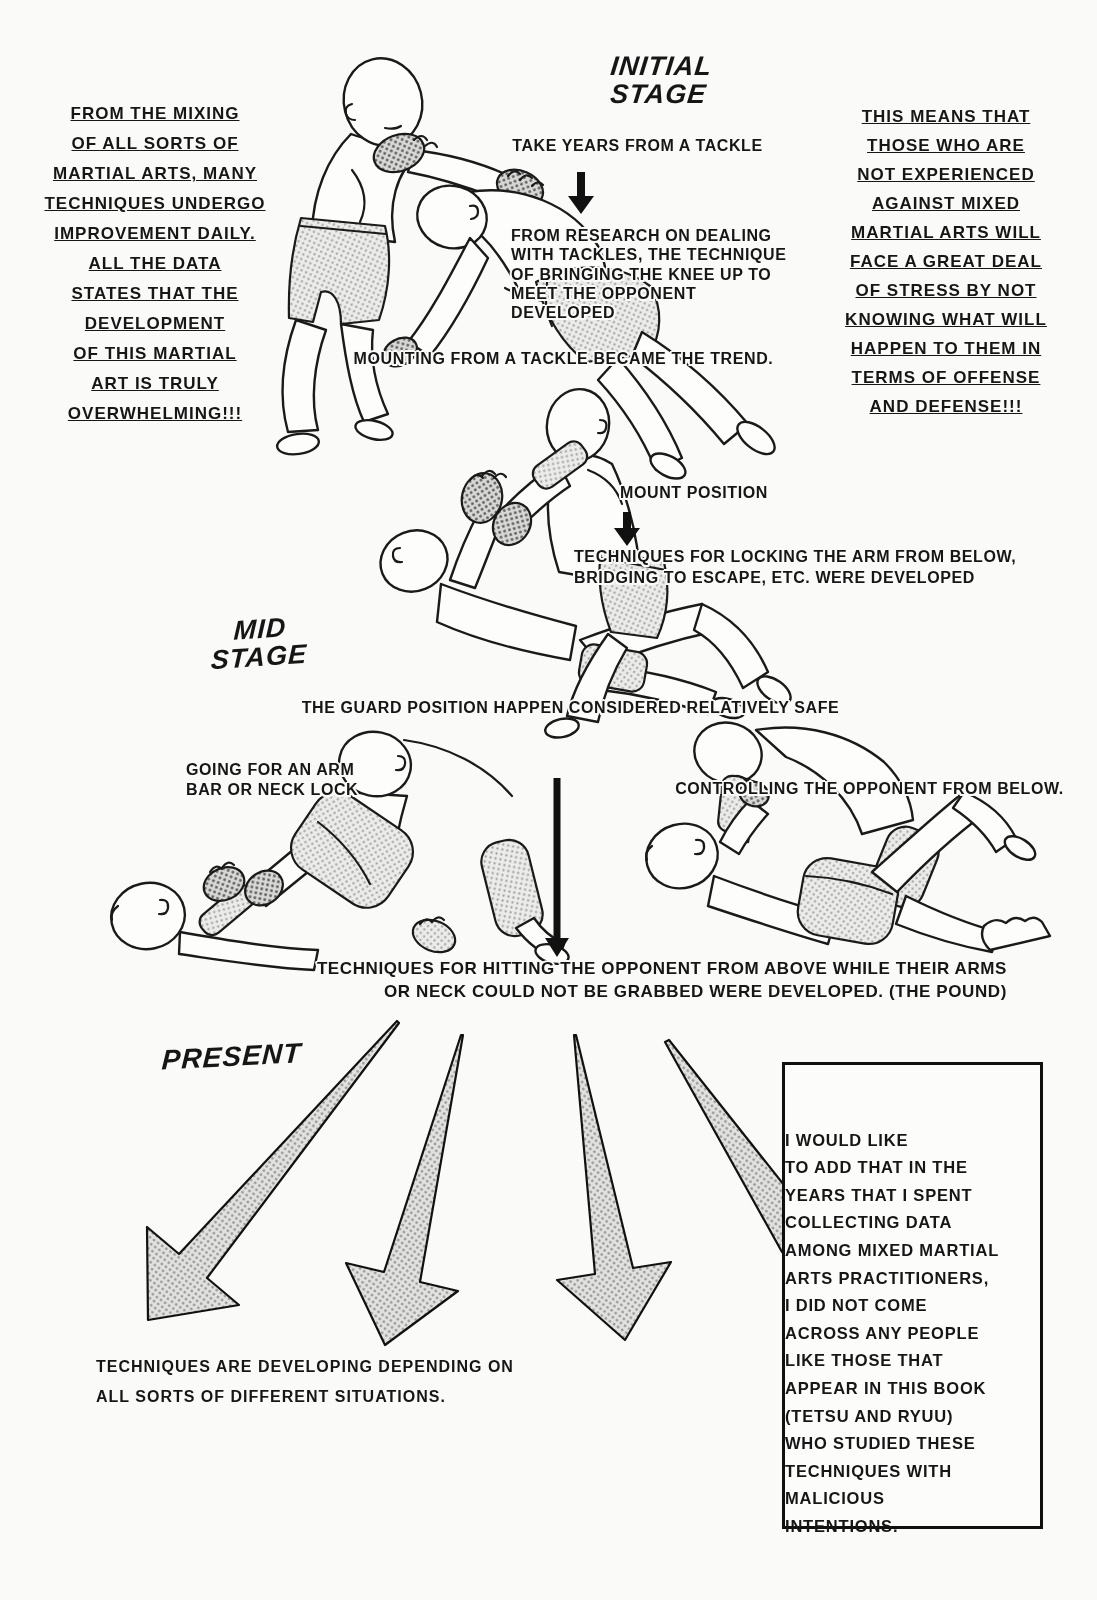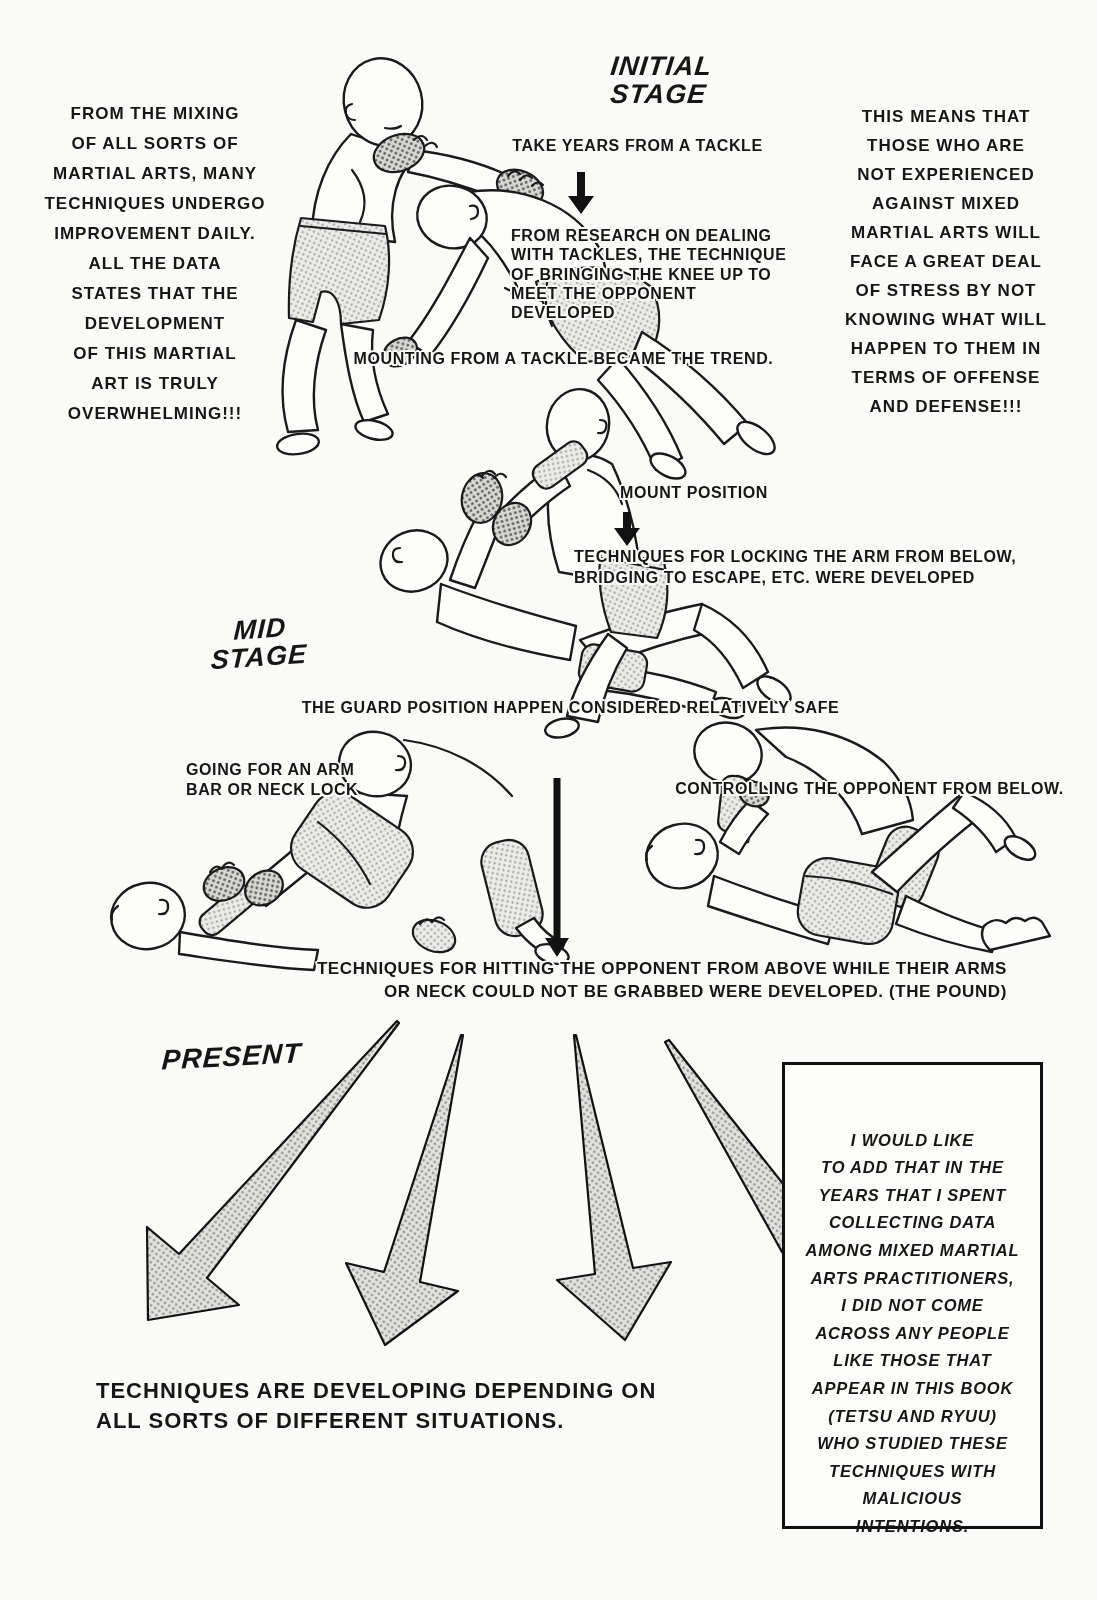--- a/index.html
+++ b/index.html
@@ -15,28 +15,27 @@
   }
   .center{text-align:center;}
   .halo{
     text-shadow:2px 0 0 #fafaf8,-2px 0 0 #fafaf8,0 2px 0 #fafaf8,0 -2px 0 #fafaf8,
     1.5px 1.5px 0 #fafaf8,-1.5px 1.5px 0 #fafaf8,1.5px -1.5px 0 #fafaf8,-1.5px -1.5px 0 #fafaf8;
   }
   .heading{
     font-style:italic;font-weight:bold;font-size:27px;line-height:28px;
     letter-spacing:1px;transform:skewX(-6deg);
   }
-  .intro{font-size:17px;line-height:30px;letter-spacing:1px;}
+  .intro{font-size:17px;line-height:30px;letter-spacing:1px;text-decoration:underline;}
   .note-box{
     position:absolute;z-index:3;left:782px;top:1062px;width:261px;height:467px;
     box-sizing:border-box;border:3px solid #101010;background:#fcfcfa;
-    padding-top:34px;text-align:center;
+    padding-top:34px;
     font-weight:bold;font-size:16.5px;line-height:27.6px;letter-spacing:.8px;
     white-space:pre-line;
-    font-style:italic;
   }
   
   .skin{fill:#fdfdfc;stroke:#1a1a1a;stroke-width:2.4;stroke-linejoin:round;}
   .ln{fill:none;stroke:#1a1a1a;stroke-width:2.2;stroke-linecap:round;}
   .pad1{fill:url(#ht1);stroke:#1a1a1a;stroke-width:2.2;stroke-linejoin:round;}
   .pad2{fill:url(#ht2);stroke:#1a1a1a;stroke-width:2.2;stroke-linejoin:round;}
   .bigarrow{fill:url(#ht3);stroke:#111;stroke-width:2.2;stroke-linejoin:round;}
   .solidarrow{fill:#111;stroke:none;}
 </style>
 </head>
@@ -226,21 +225,21 @@
   <div class="t halo" style="left:186px;top:760px;width:210px;line-height:20px;">GOING FOR AN ARM
 BAR OR NECK LOCK</div>
 
   <div class="t center halo" style="left:672px;top:778px;width:395px;">CONTROLLING THE OPPONENT FROM BELOW.</div>
 
   <div class="t center halo" style="left:192px;top:957px;width:815px;font-size:17px;line-height:23px;text-align:right;">TECHNIQUES FOR HITTING THE OPPONENT FROM ABOVE WHILE THEIR ARMS
 OR NECK COULD NOT BE GRABBED WERE DEVELOPED. (THE POUND)</div>
 
   <div class="t heading" style="left:162px;top:1042px;width:175px;font-size:28px;transform:skewX(-6deg) rotate(-3deg);">PRESENT</div>
 
-  <div class="t halo" style="left:96px;top:1352px;width:645px;font-size:22px;line-height:30px;letter-spacing:1px;margin-top:24px;">TECHNIQUES ARE DEVELOPING DEPENDING ON
+  <div class="t halo" style="left:96px;top:1352px;width:645px;font-size:16px;line-height:30px;letter-spacing:1px;">TECHNIQUES ARE DEVELOPING DEPENDING ON
 ALL SORTS OF DIFFERENT SITUATIONS.</div>
 
   <div class="note-box">
     <span>I WOULD LIKE
 TO ADD THAT IN THE
 YEARS THAT I SPENT
 COLLECTING DATA
 AMONG MIXED MARTIAL
 ARTS PRACTITIONERS,
 I DID NOT COME

